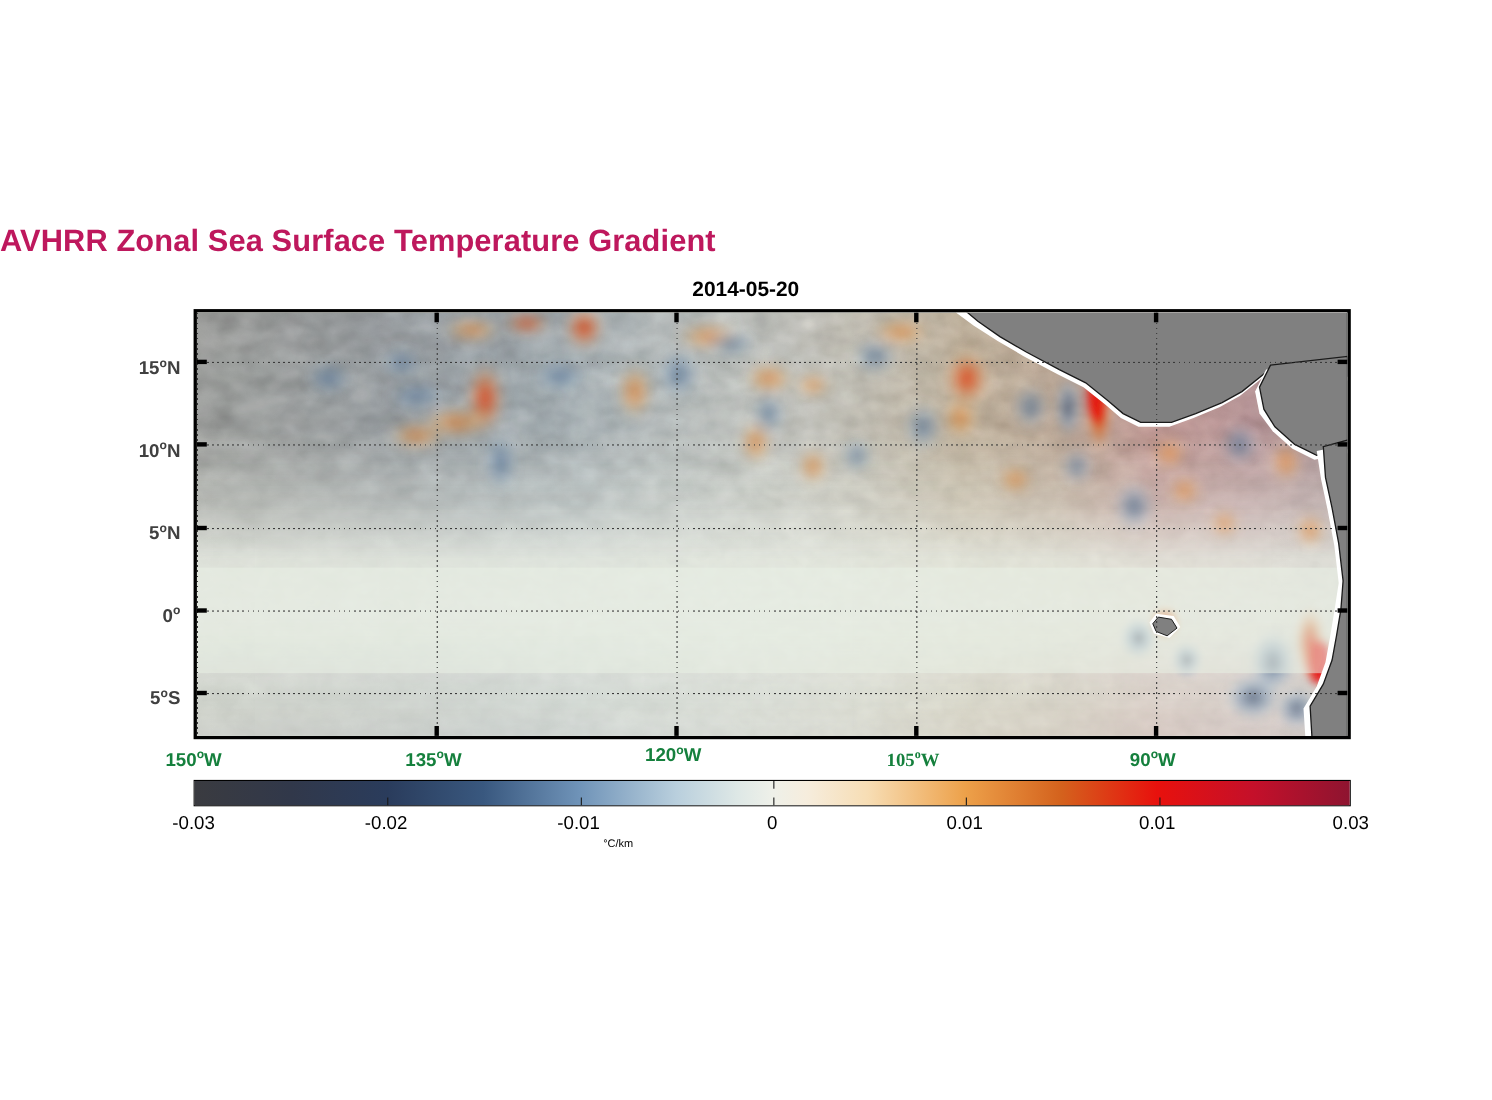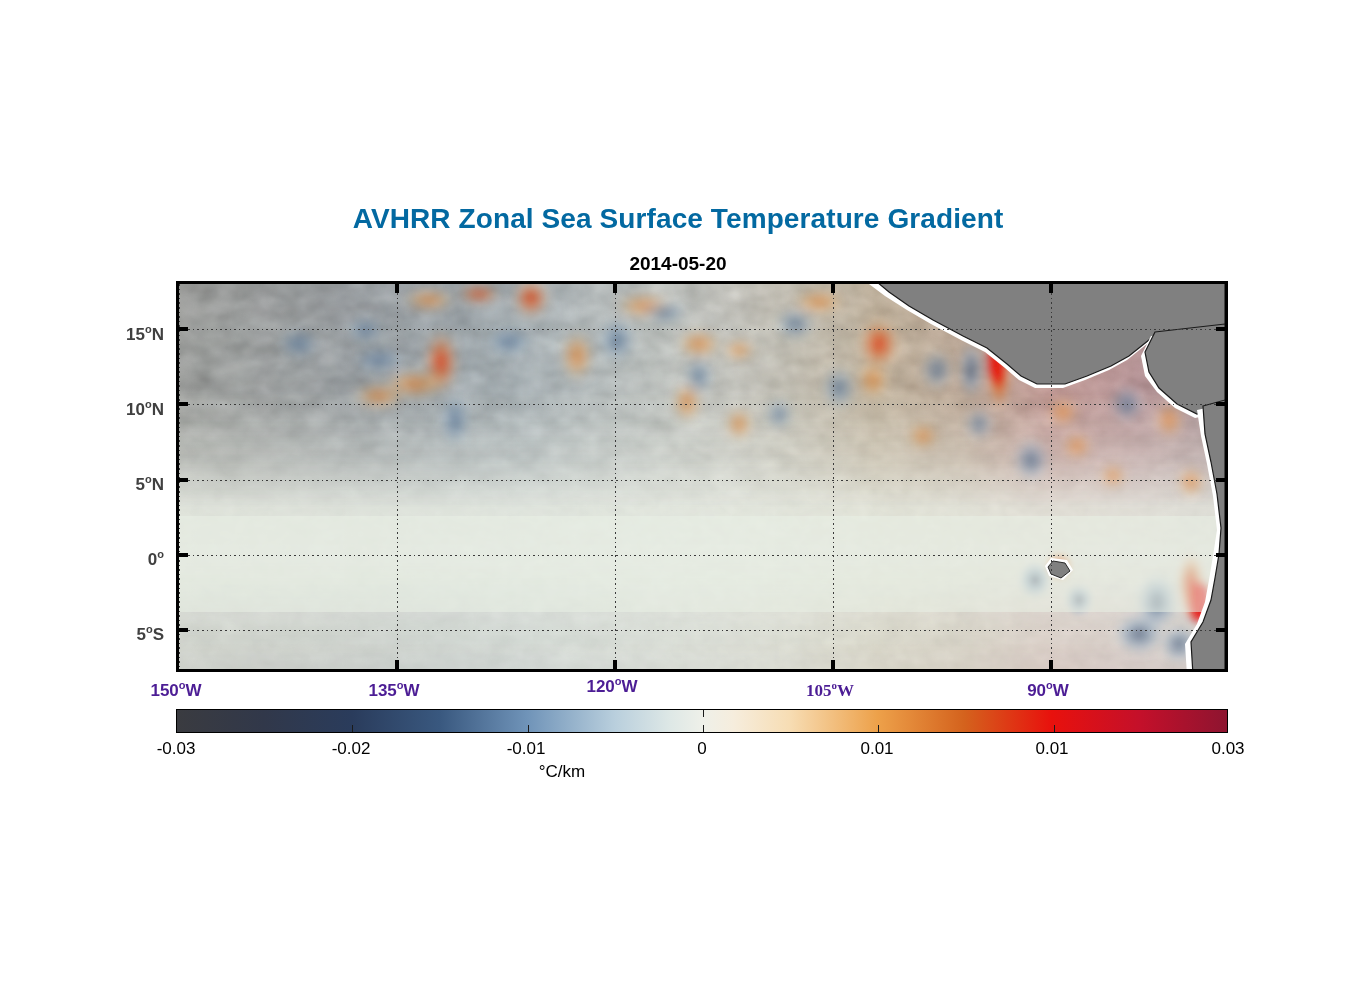--- a/index.html
+++ b/index.html
@@ -2,22 +2,22 @@
 <html><head>
 <meta charset="utf-8">
 <style>
   html,body{margin:0;padding:0;background:#ffffff;}
   body{width:1356px;height:1000px;position:relative;overflow:hidden;
        font-family:"Liberation Sans", sans-serif;color:#000;}
 
   #figure{position:absolute;left:0;top:0;width:1356px;height:1000px;background:#fff;}
 
   
-  #title{position:absolute;left:0;top:203px;width:1356px;text-align:center;
-         font-size:28px;font-weight:bold;letter-spacing:.1px;color:#0369a1;}
+  #title{position:absolute;left:0;top:203px;width:1356px;text-align:left;
+         font-size:28px;font-weight:bold;letter-spacing:.1px;color:#be185d;}
   #subtitle{position:absolute;left:0;top:253px;width:1356px;text-align:center;
             font-size:19px;font-weight:bold;color:#000;}
 
   
   #axes{position:absolute;left:176px;top:281px;width:1052px;height:391px;
         box-sizing:border-box;border:3px solid #000;background:#eef2ea;overflow:hidden;}
   #fieldsvg{position:absolute;left:0;top:0;width:100%;height:100%;display:block;}
 
   .gridline{position:absolute;background-image:
       repeating-linear-gradient(to right,#3a3a3a 0 1.6px,rgba(0,0,0,0) 1.6px 4.6px);}
@@ -26,33 +26,33 @@
       background-image:repeating-linear-gradient(to bottom,#3a3a3a 0 1.6px,rgba(0,0,0,0) 1.6px 4.6px);}
 
   .tick{position:absolute;background:#000;}
   .tick.left{left:0;width:9px;height:4px;}
   .tick.right{right:0;width:9px;height:4px;}
   .tick.bot{bottom:0;width:4px;height:9px;}
   .tick.top{top:0;width:4px;height:9px;}
   .ytick-label{position:absolute;text-align:right;font-size:17px;font-weight:bold;
                color:#404040;white-space:nowrap;}
   .xtick-label{position:absolute;text-align:center;font-size:17px;font-weight:bold;
-               color:#4c1d95;white-space:nowrap;}
+               color:#15803d;white-space:nowrap;}
   .sup{font-size:11px;vertical-align:super;line-height:0;}
 
   
   #cbar{position:absolute;left:176px;top:709px;width:1052px;height:24px;
         box-sizing:border-box;border:1px solid #000;}
   #cbar-grad{position:absolute;left:0;top:0;width:100%;height:100%;}
   .cbtick{position:absolute;width:1px;height:7px;background:#1a1a1a;bottom:0;}
   .cbtick.t{top:0;}
   .cb-label{position:absolute;top:739px;font-size:17px;text-align:center;
             white-space:nowrap;color:#000;}
   #cb-unit{position:absolute;left:0;top:762px;width:1124px;text-align:center;
-           font-size:17px;color:#000;}
+           font-size:10px;color:#000;}
 </style>
 </head>
 <body>
 
 <div id="figure">
 
   <div id="title">AVHRR Zonal Sea Surface Temperature Gradient</div>
   <div id="subtitle">2014-05-20</div>
 
   <div id="axes">

